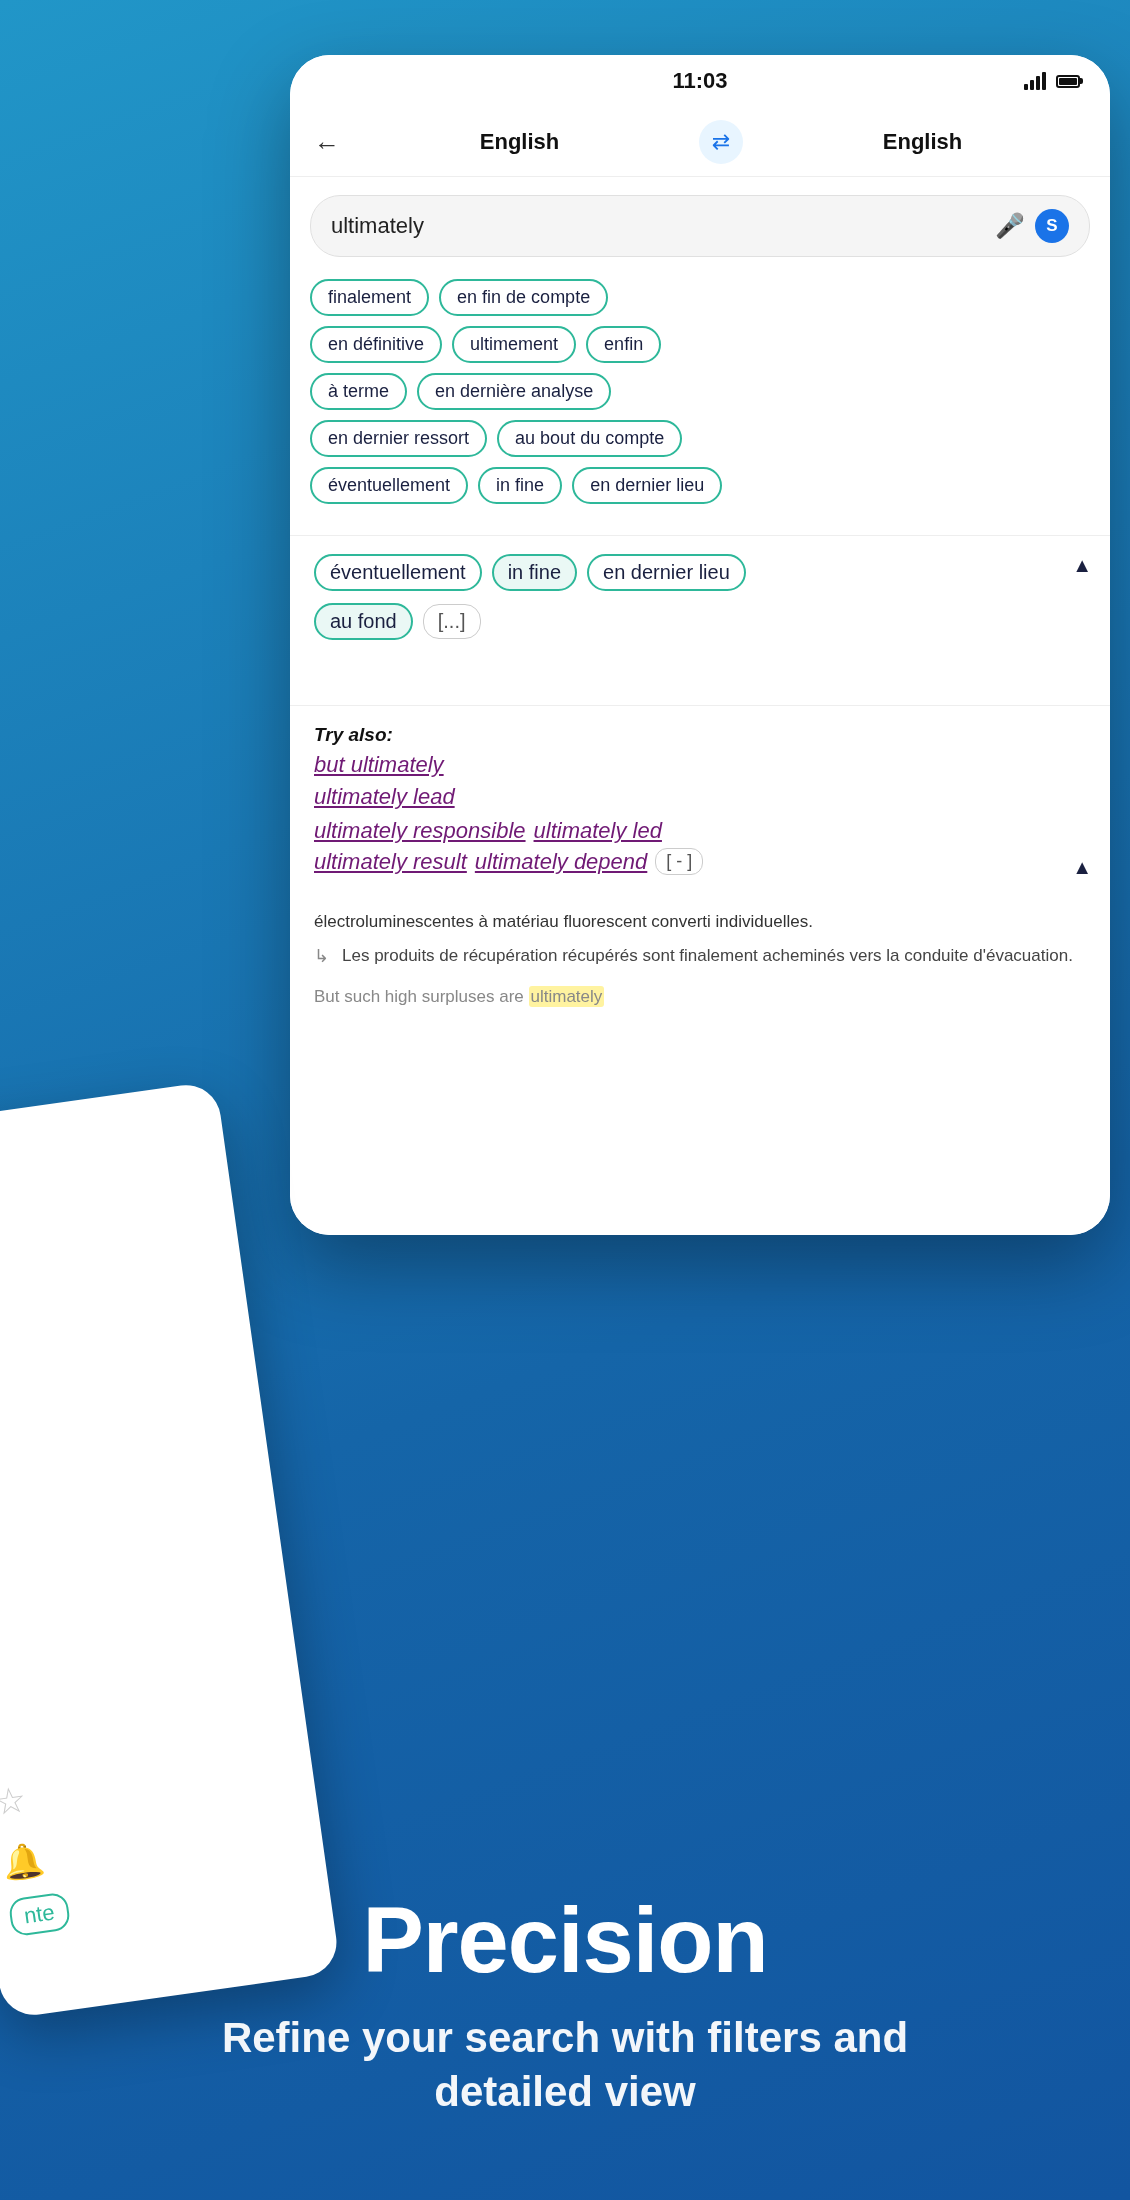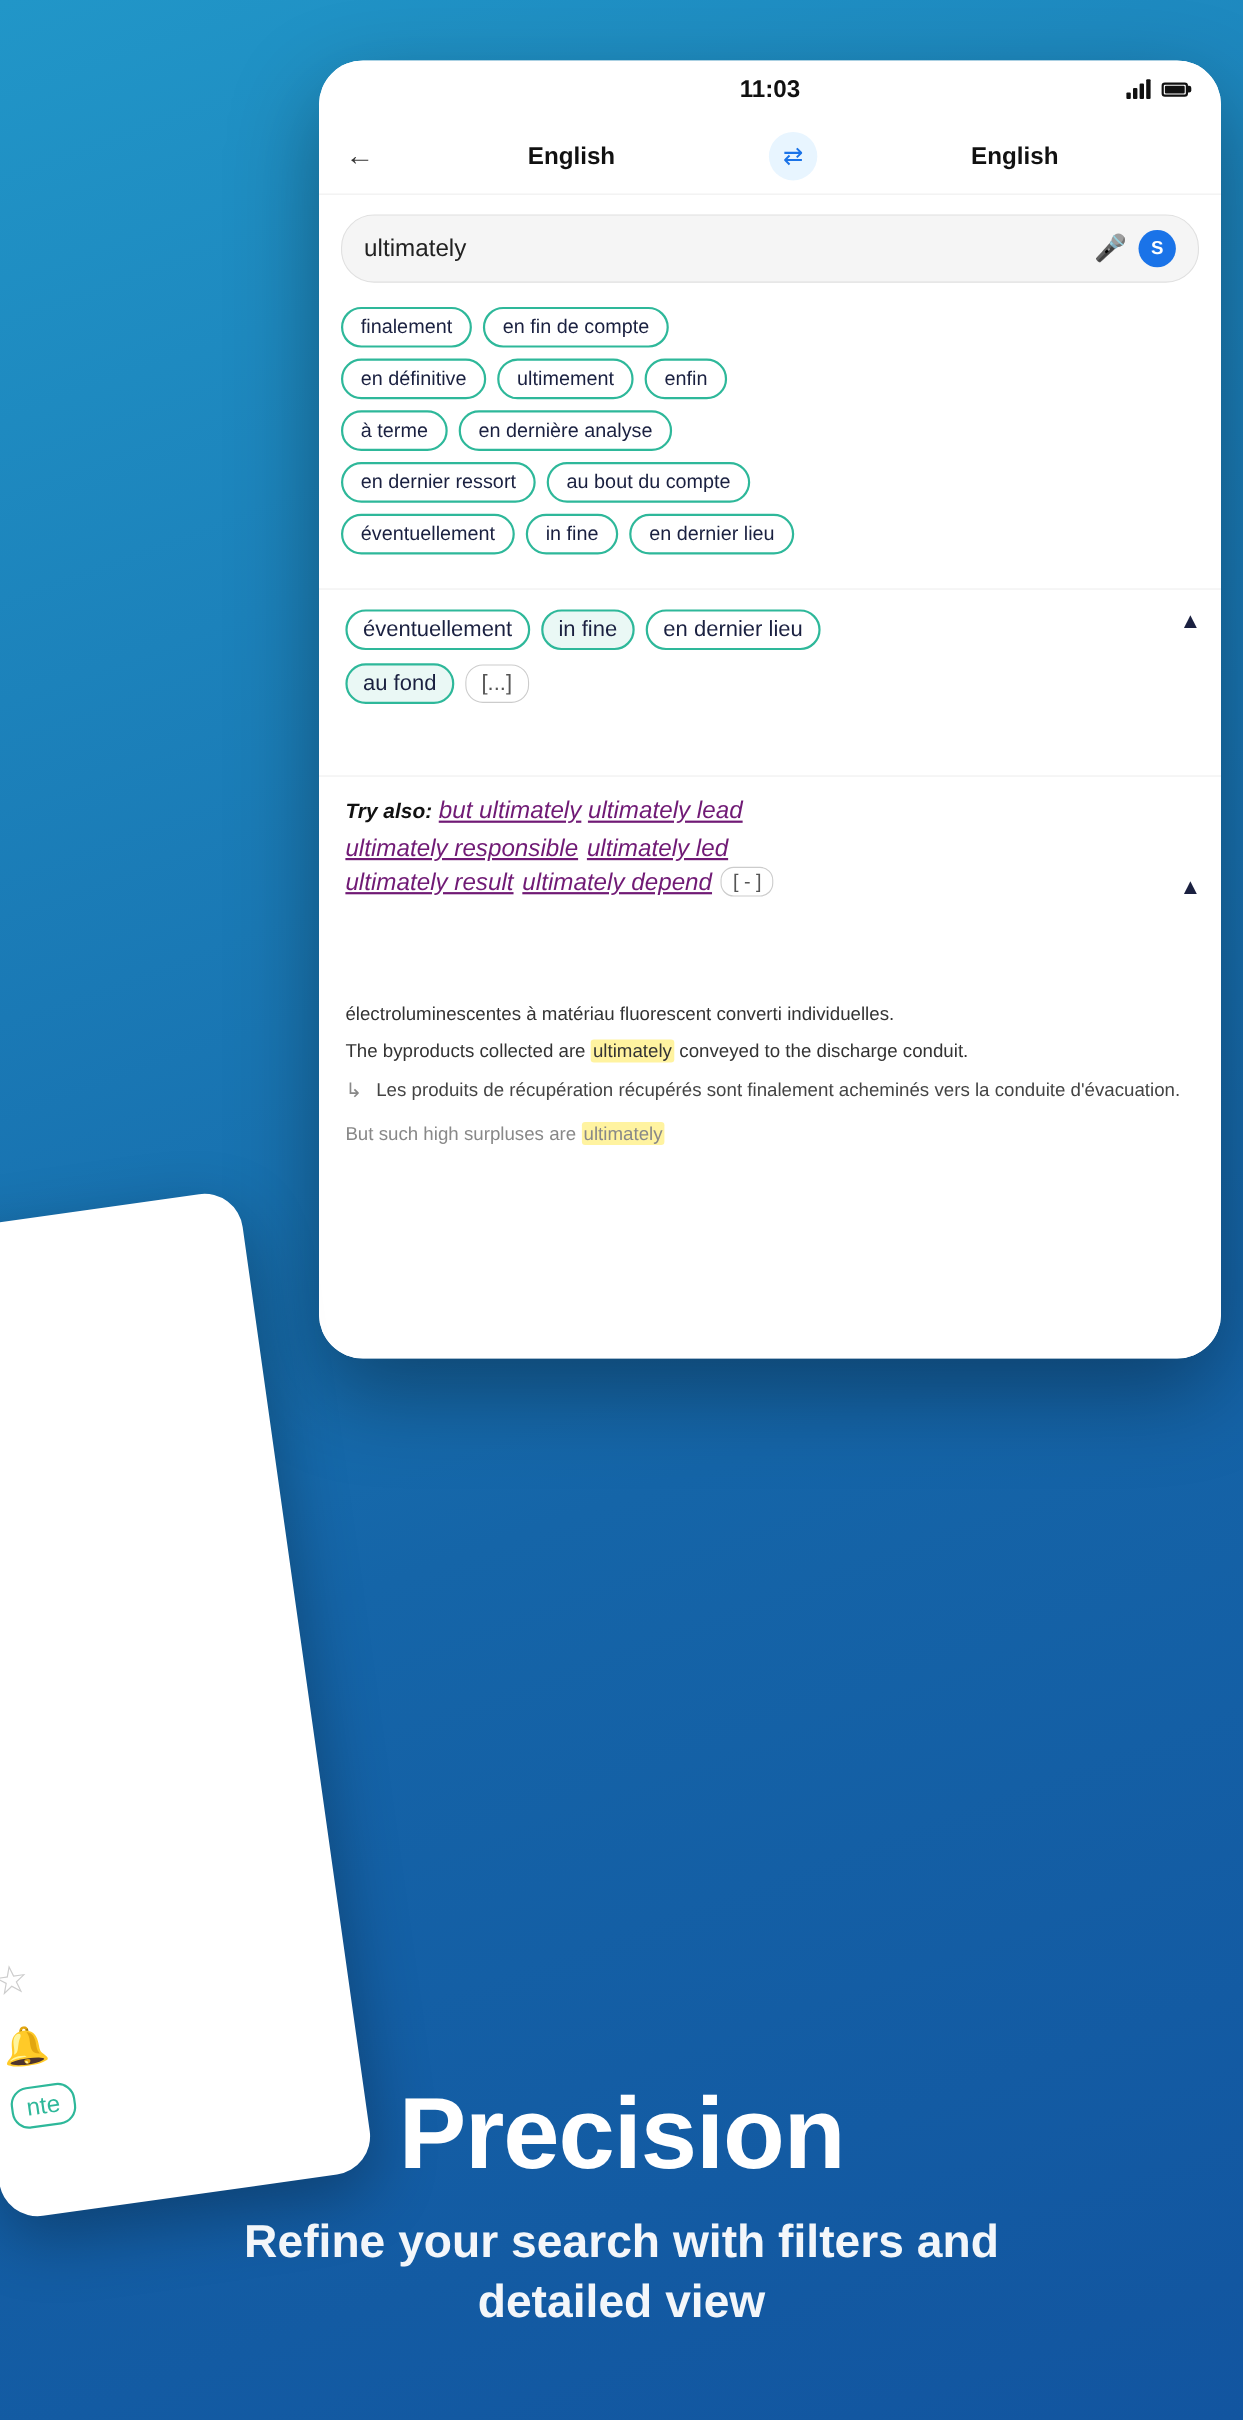--- a/index.html
+++ b/index.html
@@ -243,22 +243,23 @@
       width: 100%;
       background: #fff;
       border-top: 1px solid #eee;
       padding: 18px 24px 16px;
       z-index: 10;
     }
     .try-also-line {
       display: flex;
       flex-wrap: wrap;
       gap: 6px;
-      align-items: flex-end;
+      align-items: flex-start;
       margin-bottom: 8px;
+      flex-direction: column;
     }
     .try-label {
       font-size: 19px;
       font-weight: 700;
       color: #111;
       font-style: italic;
     }
     .try-link {
       font-size: 22px;
       color: #701a75;
@@ -503,23 +504,20 @@
     <div class="try-also-row2">
       <span class="try-link">ultimately result</span>
       <span class="try-link">ultimately depend</span>
       <span class="dash-btn">[ - ]</span>
     </div>
     <div class="collapse-btn2">▲</div>
   </div>
 
   <div class="examples-area">
     <p class="example-sentence">électroluminescentes à matériau fluorescent converti individuelles.</p>
-    <p class="example-sentence">
-      <span>The byproducts collected are </span><span class="highlight-word">ultimately</span><span> conveyed to the discharge conduit.</span>
-    </p>
     <p class="translation-sentence">Les produits de récupération récupérés sont finalement acheminés vers la conduite d'évacuation.</p>
     <p class="faded-sentence">
       <span>But such high surpluses are </span><span class="highlight-word">ultimately</span>
     </p>
   </div>
 
 </div>
 
 <div class="phone-second">
   <div class="phone-second-content">

